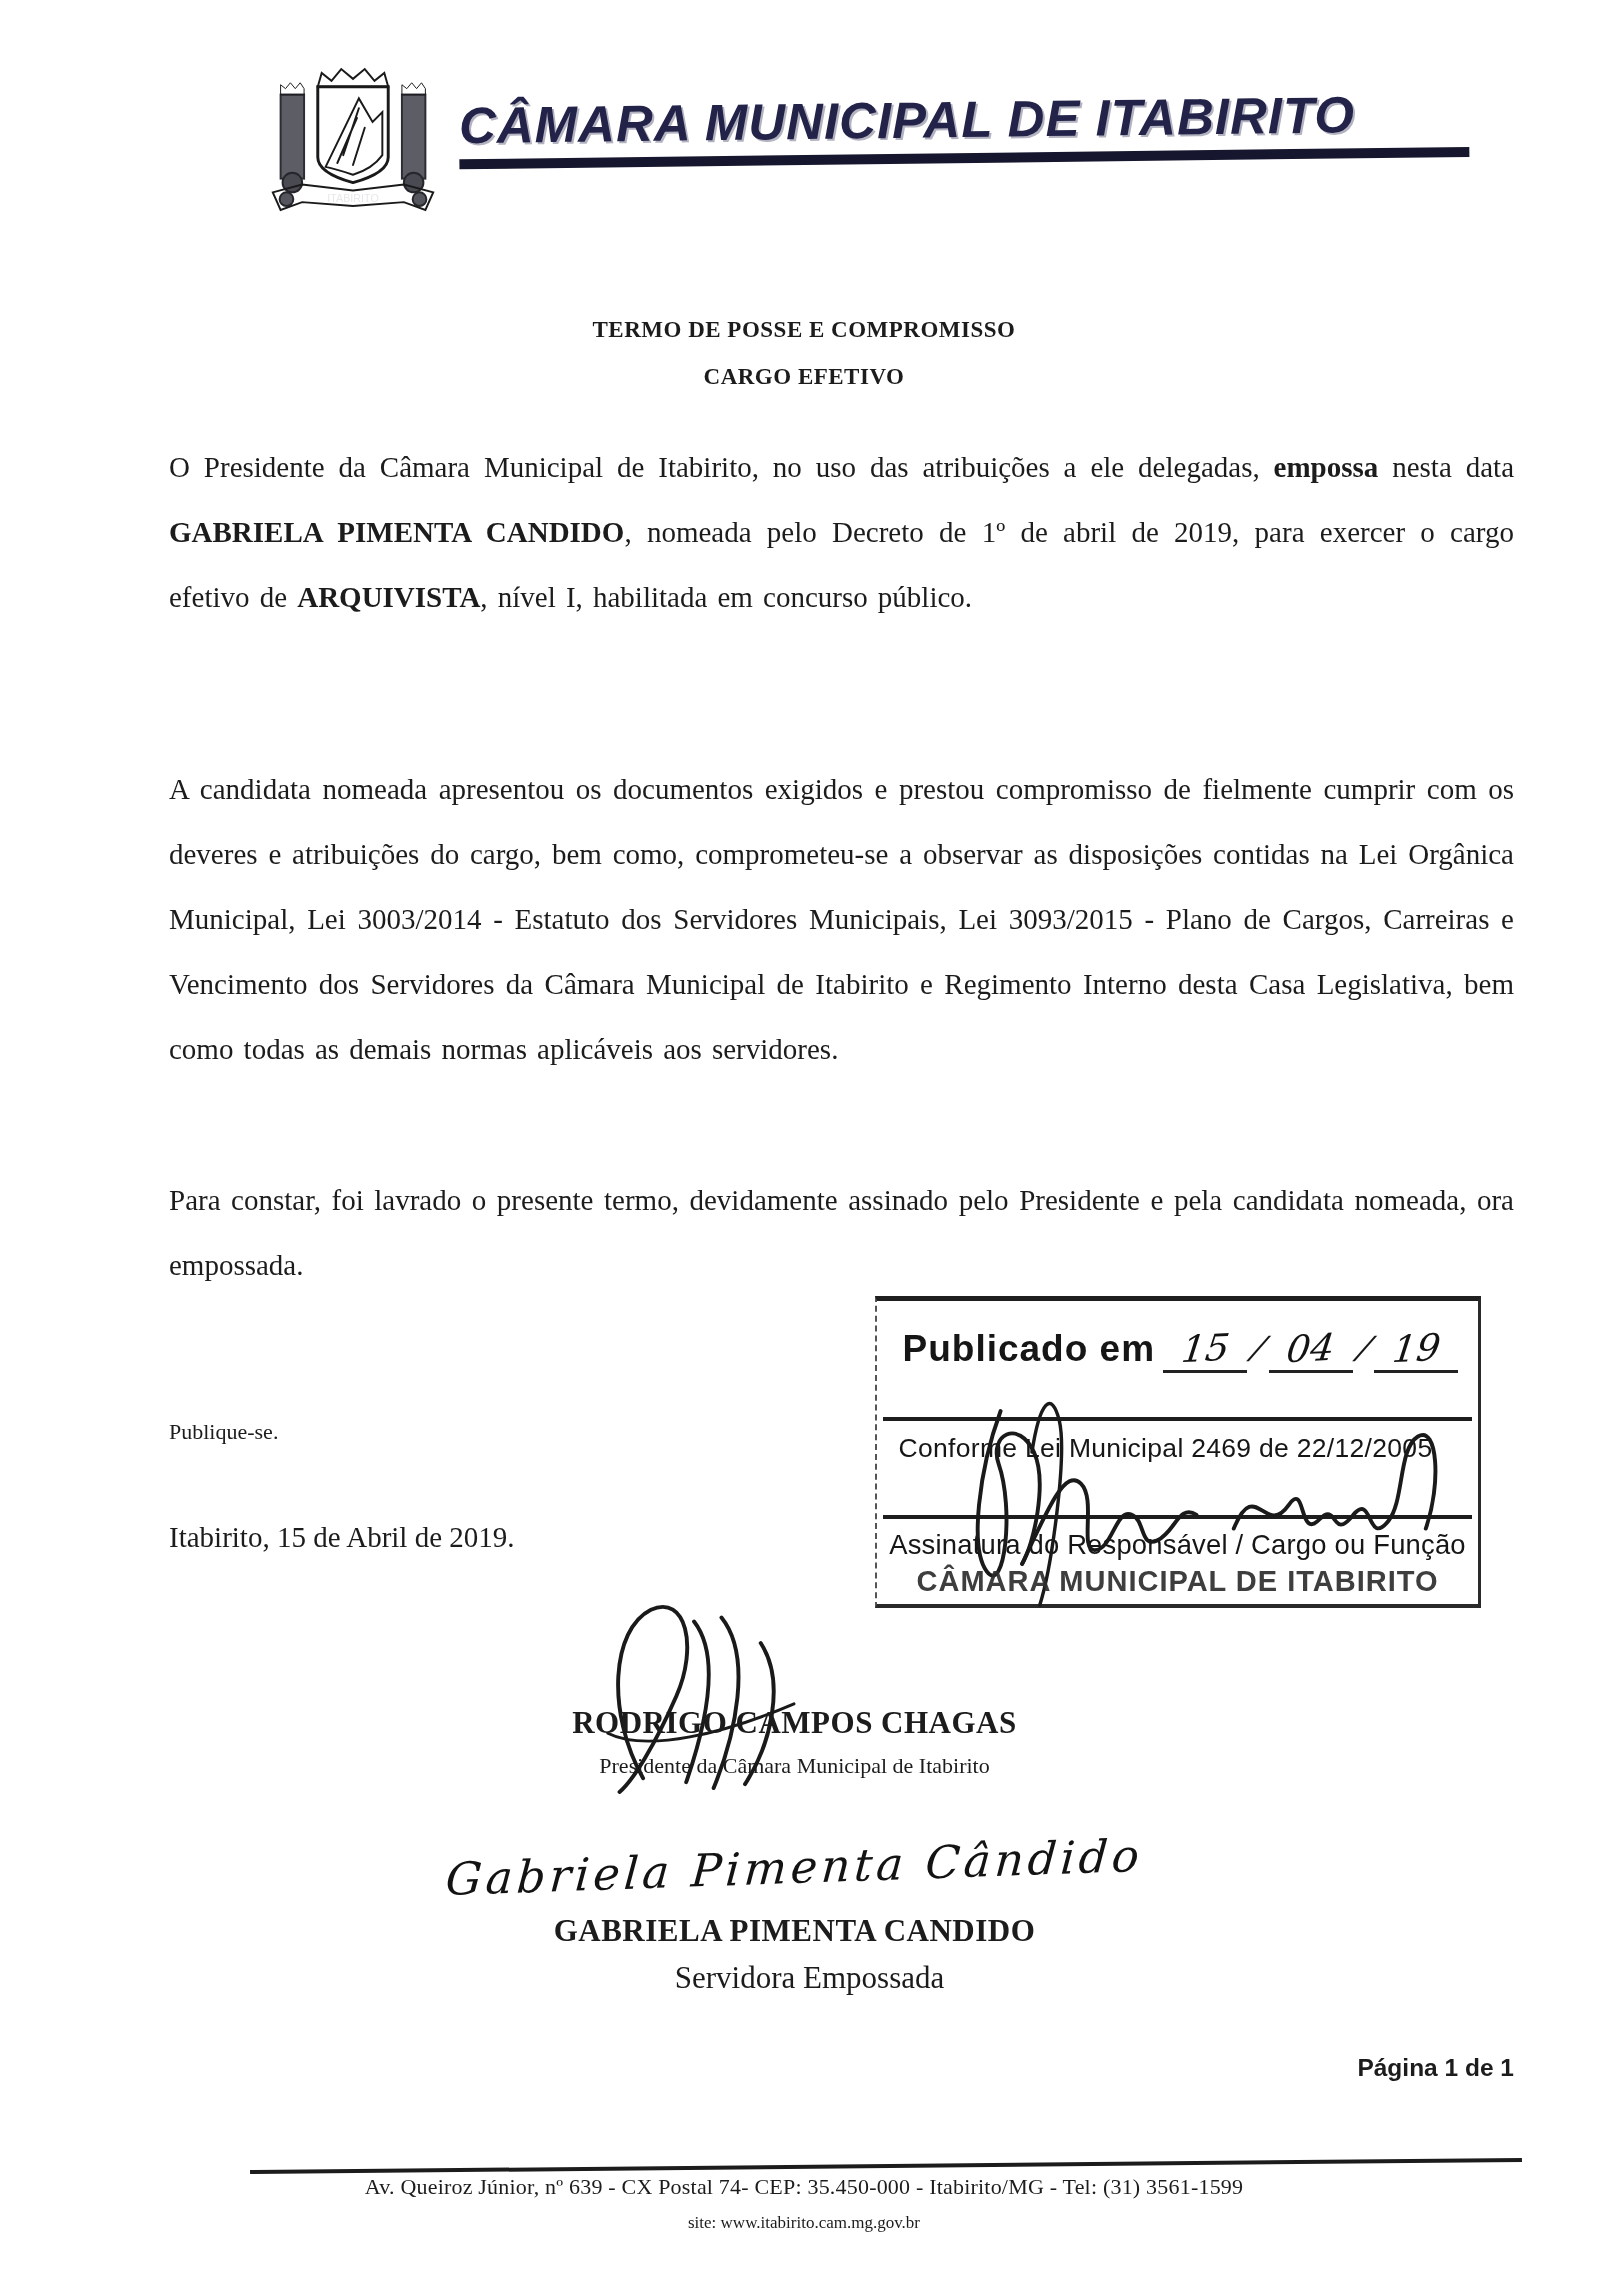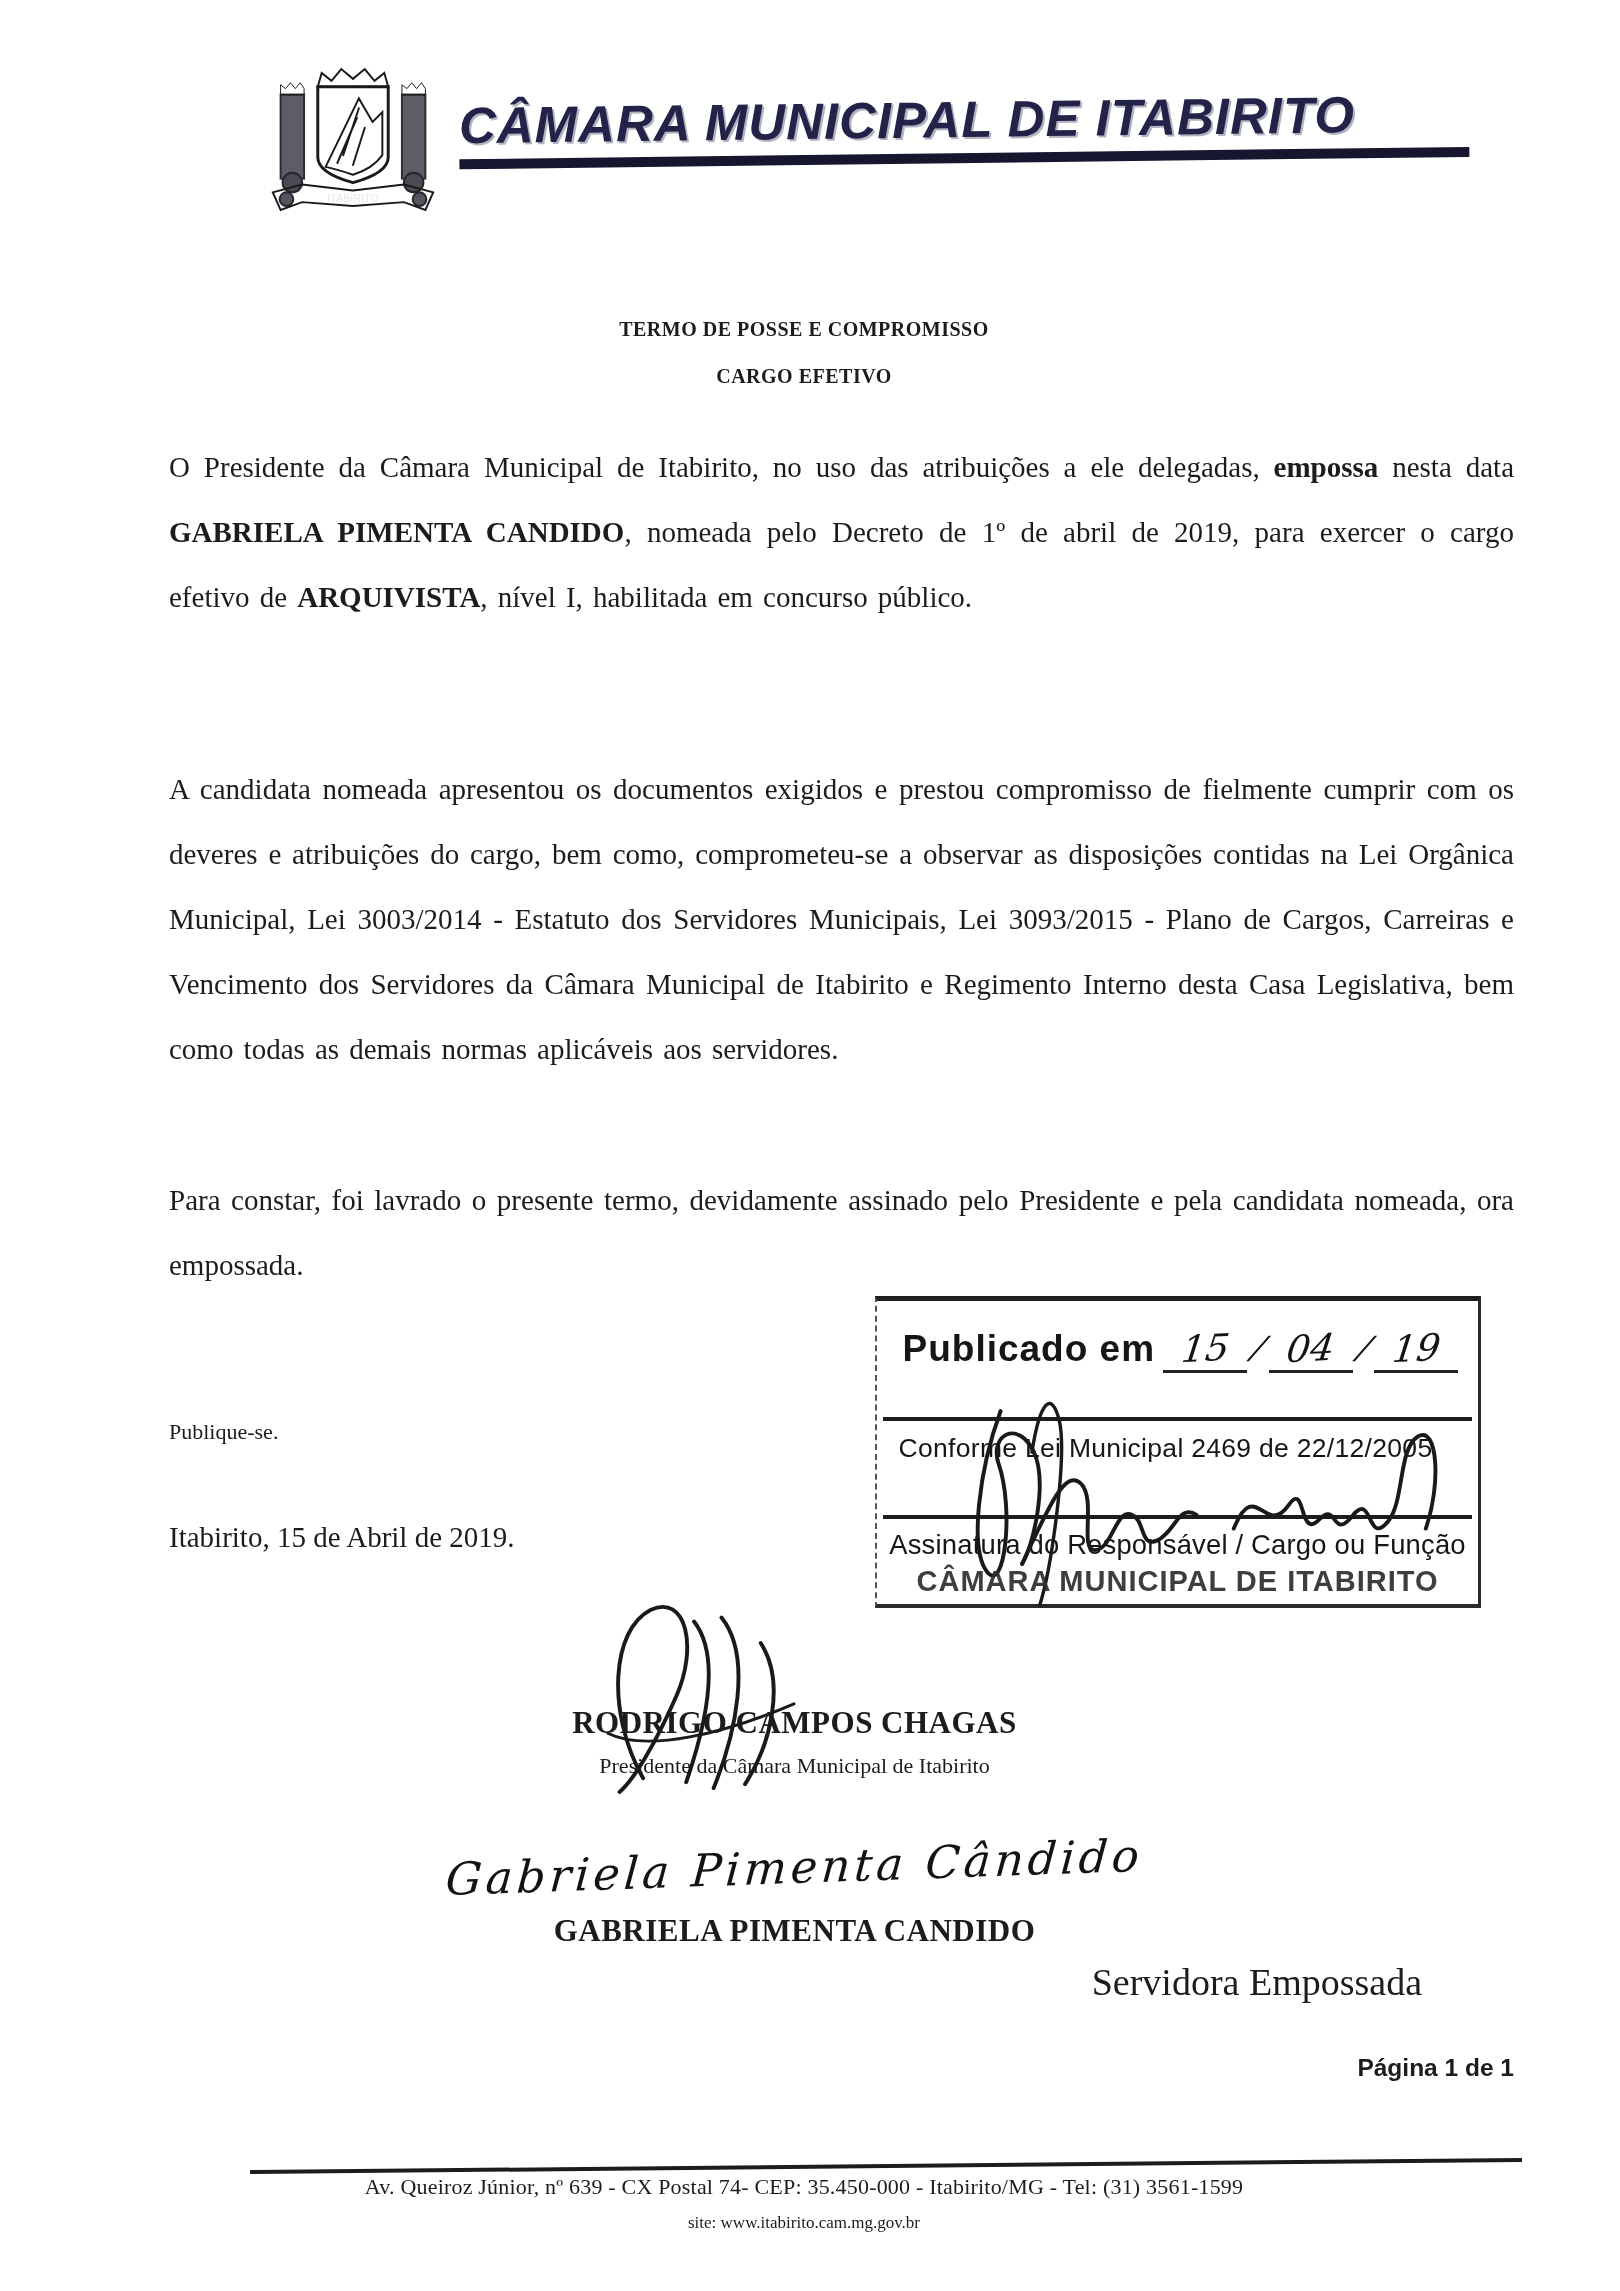--- a/index.html
+++ b/index.html
@@ -22,21 +22,21 @@
     font-weight:bold;font-style:italic;
     font-size:51px;letter-spacing:1px;
     color:#23234a;
     text-shadow:2px 2px 0 rgba(35,35,74,.35);
     white-space:nowrap;
   }
   .org-underline{height:9.8px;background:#16162e;margin-top:3.9px;width:1010px;}
   
   .doc-title{
     position:absolute;left:167px;top:306px;width:1274px;
-    text-align:center;font-weight:bold;font-size:20px;line-height:47px;
+    text-align:center;font-weight:bold;font-size:23px;line-height:47px;
     letter-spacing:0.5px;
   }
   
   .para{
     position:absolute;left:169px;width:1345px;
     font-size:29px;line-height:65px;text-align:justify;
     word-spacing:2.9px;
   }
   .p1{top:435px;}
   .p2{top:757px;font-family:Liberation Serif, serif;}
@@ -83,21 +83,21 @@
   }
   .sig1-role{position:absolute;left:167px;top:1753px;width:1255px;text-align:center;font-size:22px;}
   .sig2-hw{
     position:absolute;left:167px;top:1841px;width:1255px;text-align:center;
   }
   .hw-name{font-size:45px;transform:skewX(-6deg) rotate(-2deg);letter-spacing:3.9px;}
   .sig2-name{
     position:absolute;left:167px;top:1913px;width:1255px;text-align:center;
     font-weight:bold;font-size:31px;letter-spacing:0.5px;
   }
-  .sig2-role{position:absolute;left:167px;top:1960px;width:1255px;text-align:right;font-size:38px;}
+  .sig2-role{position:absolute;left:182px;top:1960px;width:1255px;text-align:center;font-size:31px;}
   
   .page-num{
     position:absolute;right:106px;top:2054px;
     font-family:"Liberation Sans", sans-serif;font-weight:bold;font-size:24.5px;
   }
   .footer-rule{
     position:absolute;left:250px;top:2164px;width:1272px;height:3.9px;background:#1c1c1c;
     transform:rotate(-0.55deg);
   }
   .footer-address{

